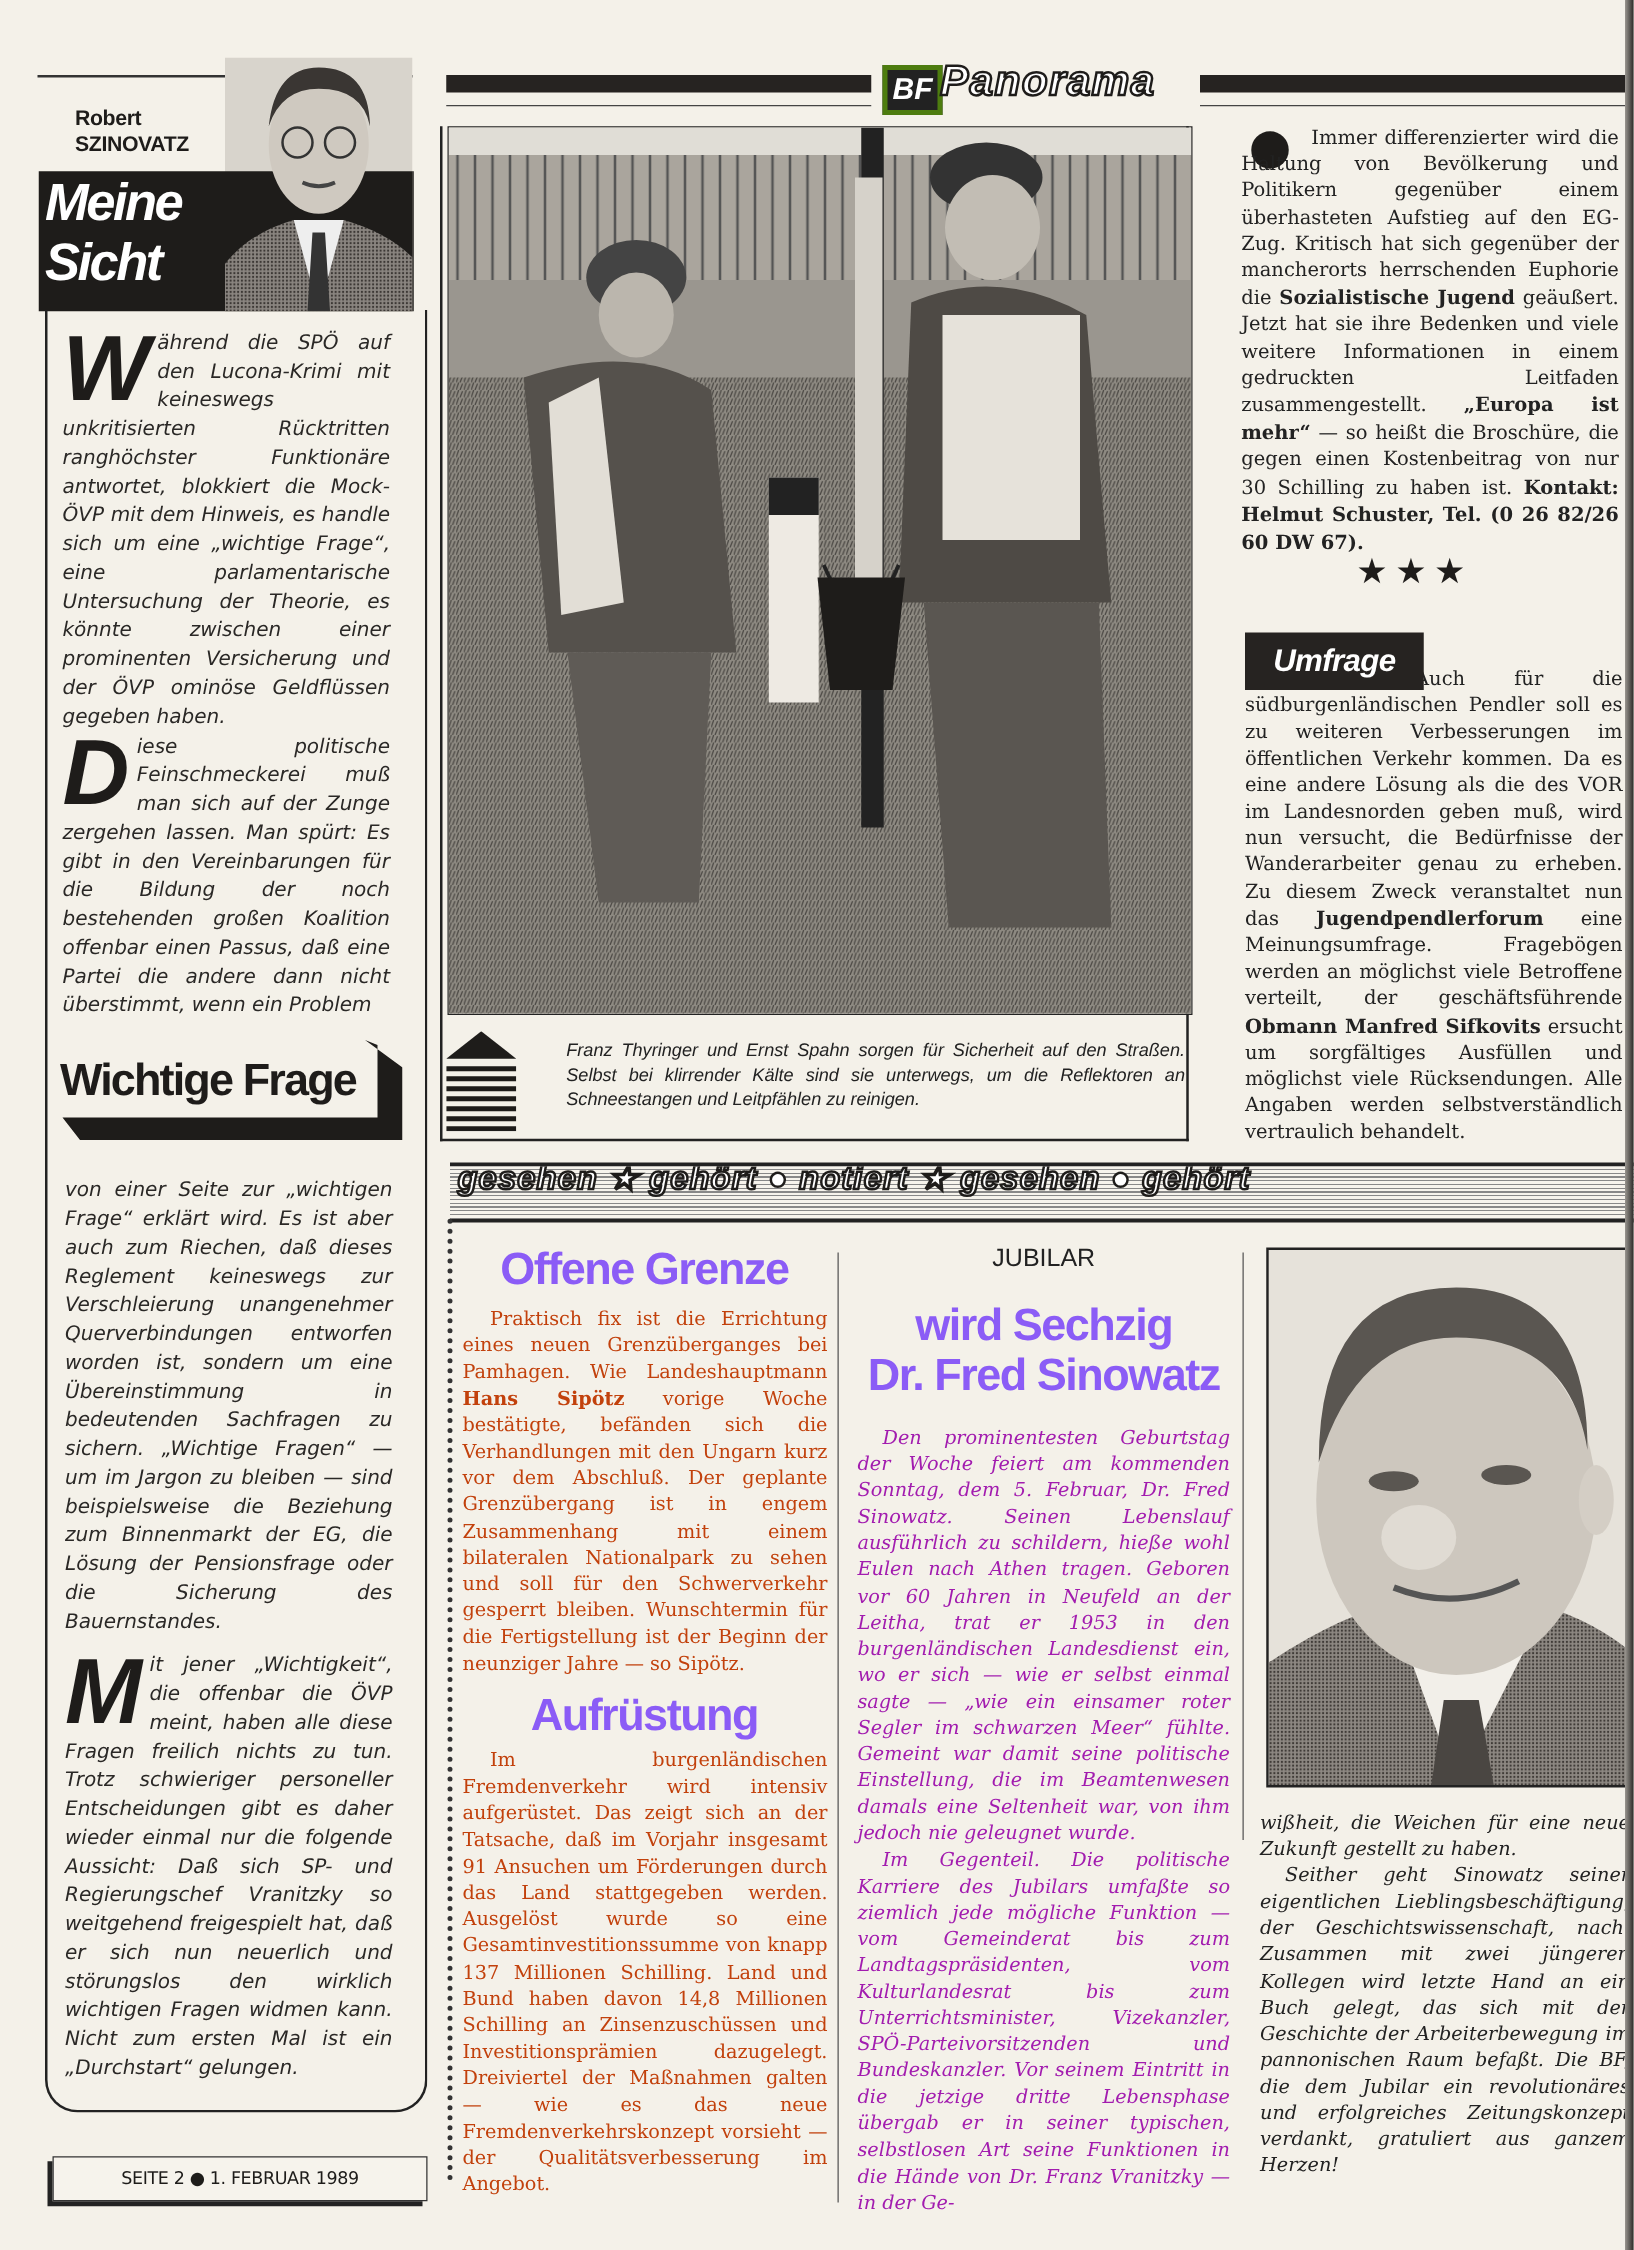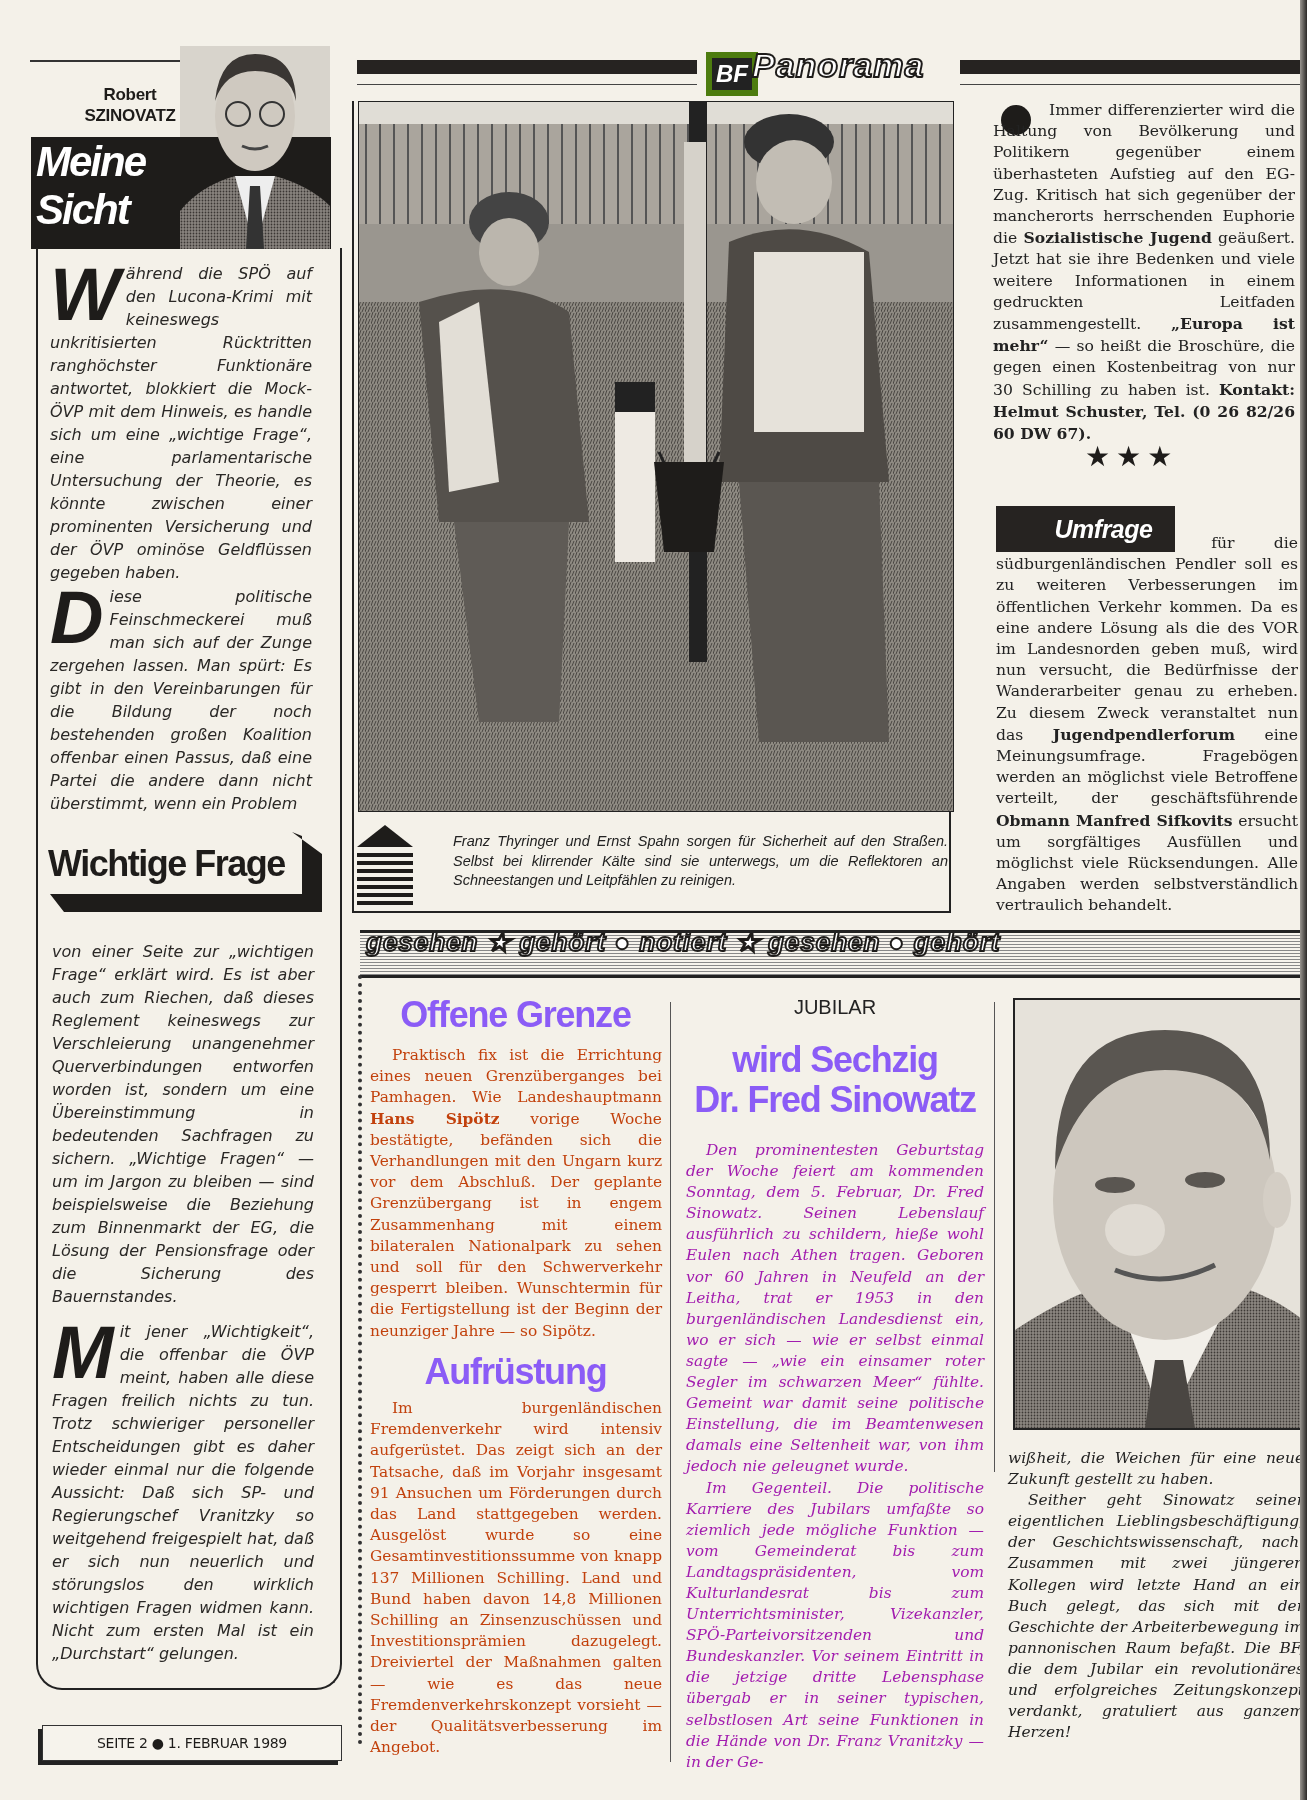--- a/index.html
+++ b/index.html
@@ -1,49 +1,49 @@
 <!DOCTYPE html>
 <html><head>
 <meta charset="utf-8">
 <style>
   html,body{margin:0;padding:0;}
   body{width:1307px;height:1800px;background:#f4f1e9;position:relative;overflow:hidden;color:#1e1c1a;font-family:"DejaVu Serif",serif;}
   .abs{position:absolute;}
   
   .top-rule{left:30px;top:60px;width:300px;height:2px;background:#333;}
-  .byline{left:60px;top:84px;width:140px;text-align:center;font-family:"Liberation Sans",sans-serif;font-weight:bold;font-size:17px;line-height:21px;letter-spacing:-0.3px;}
+  .byline{left:60px;top:84px;width:140px;text-align:left;font-family:"Liberation Sans",sans-serif;font-weight:bold;font-size:17px;line-height:21px;letter-spacing:-0.3px;}
   .sicht-box{left:31px;top:137px;width:300px;height:112px;background:#1e1c1a;}
   .sicht-title{left:36px;top:138px;width:150px;font-family:"Liberation Sans",sans-serif;font-weight:bold;font-style:italic;color:#fff;font-size:42px;line-height:48px;letter-spacing:-2px;}
   .portrait1{left:180px;top:46px;width:150px;height:203px;}
   .col-box{left:36px;top:248px;width:302px;height:1440px;border:2px solid #222;border-top:none;border-radius:0 0 26px 26px;}
   .col-text{font-family:"DejaVu Sans",sans-serif;font-style:italic;font-size:16px;line-height:23px;text-align:justify;color:#2a2826;hyphens:manual;}
   .drop{float:left;font-family:"Liberation Sans",sans-serif;font-weight:bold;font-style:italic;font-size:74px;line-height:62px;margin:2px 6px -4px 0;color:#1e1c1a;}
   .p1{left:50px;top:262px;width:262px;}
   .p2{left:50px;top:585px;width:262px;}
   .subhead-wrap{left:42px;top:832px;width:280px;height:80px;}
   .subhead{font-family:"Liberation Sans",sans-serif;font-weight:bold;font-size:36px;letter-spacing:-1.5px;line-height:44px;color:#1e1c1a;position:absolute;left:6px;top:10px;}
   .p3{left:52px;top:940px;width:262px;}
   .p4{left:52px;top:1320px;width:262px;}
   .page-box{left:42px;top:1725px;width:298px;height:34px;border:1px solid #333;background:#f6f3ec;box-shadow:-4px 4px 0 #222;font-family:"DejaVu Sans",sans-serif;font-size:14px;text-align:center;line-height:34px;letter-spacing:-0.3px;}
   
   .banner-bar{top:60px;height:14px;background:#262321;}
   .banner-line{top:84px;height:1px;background:#444;}
-  .bf-logo{left:706px;top:52px;width:40px;height:32px;background:#222;color:#fff;font-family:"Liberation Sans",sans-serif;font-weight:bold;font-style:italic;font-size:24px;line-height:32px;text-align:center;border:6px solid #4d7c0f;}
+  .bf-logo{left:706px;top:52px;width:40px;height:32px;background:#222;color:#fff;font-family:"Liberation Sans",sans-serif;font-weight:bold;font-style:italic;font-size:24px;line-height:32px;text-align:center;border:4px solid #4d7c0f;}
   .panorama{left:752px;top:46px;font-family:Liberation Sans, sans-serif;font-weight:bold;font-style:italic;font-size:34px;color:#fff;-webkit-text-stroke:2px #1e1c1a;letter-spacing:1px;}
   
   .photo-frame{left:352px;top:101px;width:595px;height:810px;border:2px solid #222;border-top:none;}
   .photo{left:358px;top:101px;width:594px;height:709px;border:1px solid #222;}
   .caption{left:453px;top:832px;width:495px;font-family:"Liberation Sans",sans-serif;font-style:italic;font-size:14.5px;line-height:19.5px;text-align:justify;color:#222;}
   .arrow{left:357px;top:825px;width:56px;height:80px;}
   
   .bullet{left:1001px;top:105px;width:30px;height:30px;border-radius:50%;background:#1e1c1a;}
   .rtext{font-family:"DejaVu Serif",serif;font-size:15.6px;line-height:21.2px;text-align:justify;color:#222;}
   .r1{left:993px;top:100px;width:302px;text-indent:56px;}
   .stars{left:1085px;top:440px;font-size:28px;letter-spacing:6px;color:#1e1c1a;}
-  .umfrage{left:996px;top:506px;width:143px;height:46px;background:#262321;color:#fff;font-family:"Liberation Sans",sans-serif;font-weight:bold;font-style:italic;font-size:25px;line-height:46px;text-align:center;letter-spacing:-0.5px;padding-left:36px;}
+  .umfrage{left:996px;top:506px;width:143px;height:46px;background:#262321;color:#fff;font-family:"Liberation Sans",sans-serif;font-weight:bold;font-style:italic;font-size:25px;line-height:46px;text-align:center;letter-spacing:-0.5px;}
   .r2{left:996px;top:533px;width:302px;}
   .r2-first{text-indent:136px;}
   
   .gg-banner{left:360px;top:930px;width:947px;height:42px;border-top:3px solid #222;border-bottom:3px solid #222;background:repeating-linear-gradient(#f6f3ec 0 2px,#888 2px 3px);overflow:hidden;}
   .gg-text{position:absolute;left:6px;top:-6px;white-space:nowrap;font-family:"Liberation Sans",sans-serif;font-weight:bold;font-style:italic;font-size:26px;color:#fff;-webkit-text-stroke:2px #1e1c1a;letter-spacing:1px;}
   .dotted-left{left:358px;top:975px;width:0;height:770px;border-left:4px dotted #333;}
   .divider{top:1002px;width:1px;height:760px;background:#555;}
   .h-big{font-family:"Liberation Sans",sans-serif;font-weight:bold;font-size:36px;letter-spacing:-1.2px;line-height:40px;text-align:center;color:#8b5cf6;}
   .ctext{font-family:"DejaVu Serif",serif;font-size:15.4px;line-height:21.2px;text-align:justify;color:#c2410c;}
   .c1-title{left:368px;top:995px;width:295px;}

